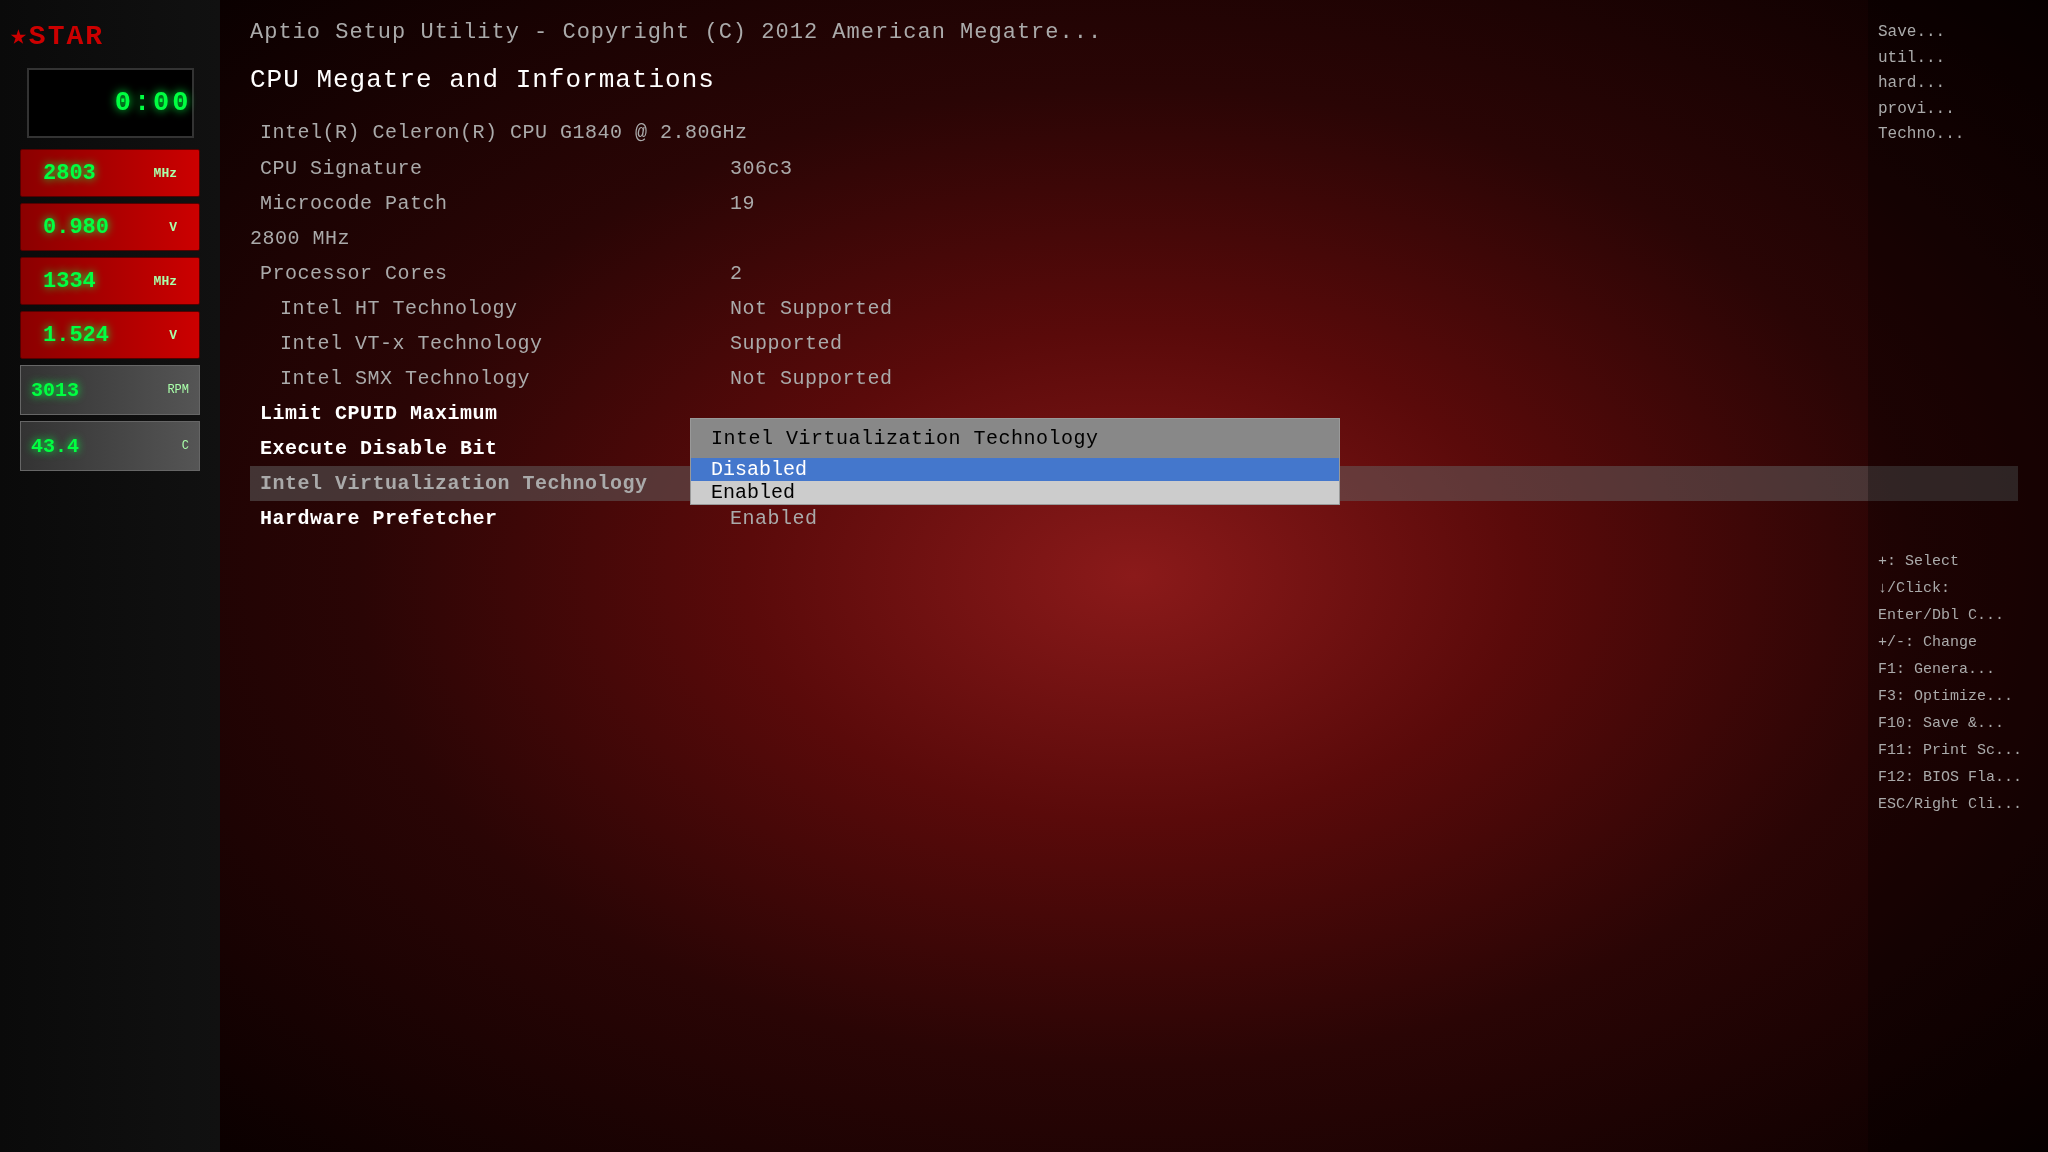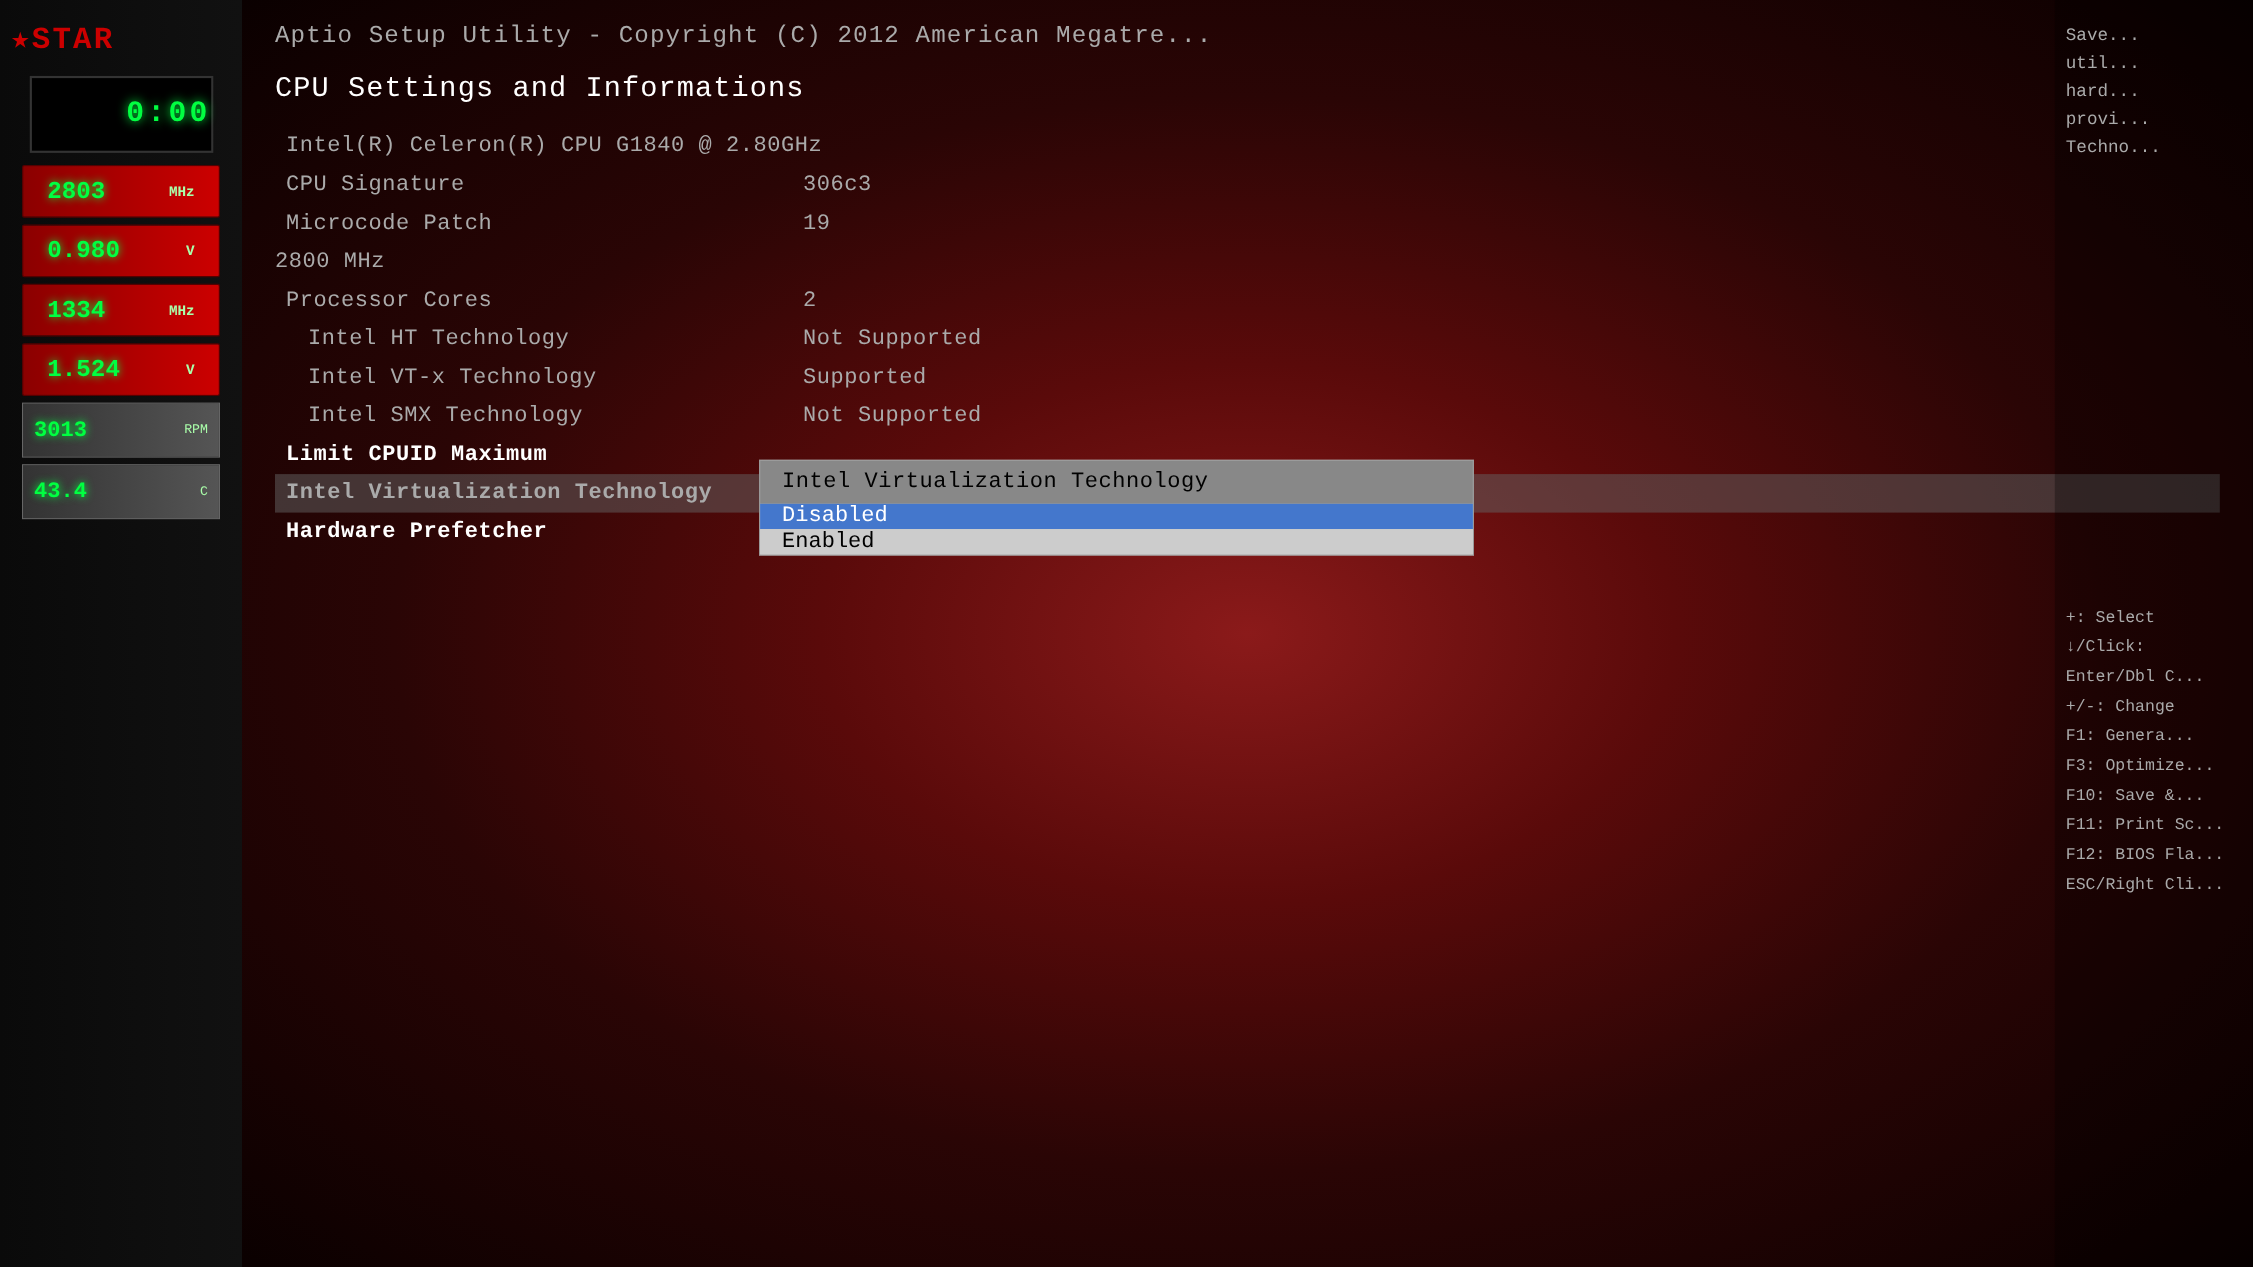--- a/index.html
+++ b/index.html
@@ -313,21 +313,21 @@
 
 <div class="main-bg"></div>
 
 <div class="content-area">
 
   <div class="title-bar">
     <span>Aptio Setup Utility - Copyright (C) 2012 American Megatre...</span>
   </div>
 
   <div class="section-heading">
-    <span>CPU Settings and Informations</span>
+    <span>CPU Megatre and Informations</span>
   </div>
 
   <div class="cpu-model-row">
     <span>Intel(R) Celeron(R) CPU G1840 @ 2.80GHz</span>
   </div>
 
   <div class="settings-section">
 
     <div class="settings-row">
       <span class="setting-name">CPU Signature</span>
@@ -361,20 +361,24 @@
     <div class="settings-row">
       <span class="setting-name" style="padding-left:30px;">Intel SMX Technology</span>
       <span class="setting-value">Not Supported</span>
     </div>
 
     <div class="settings-row">
       <span class="setting-name bold" style="color:#fff;font-weight:bold;">Limit CPUID Maximum</span>
       <span class="setting-value"></span>
     </div>
 
+    <div class="settings-row">
+      <span class="setting-name bold" style="color:#fff;font-weight:bold;">Execute Disable Bit</span>
+      <span class="setting-value"></span>
+    </div>
 
     <div class="settings-row setting-row-highlighted" style="background:rgba(100,100,100,0.5);">
       <span class="setting-name bold" style="color:#aaaaaa;font-weight:bold;">Intel Virtualization Technology</span>
       <span class="setting-value"></span>
     </div>
 
     <div class="settings-row">
       <span class="setting-name bold" style="color:#fff;font-weight:bold;">Hardware Prefetcher</span>
       <span class="setting-value">Enabled</span>
     </div>

